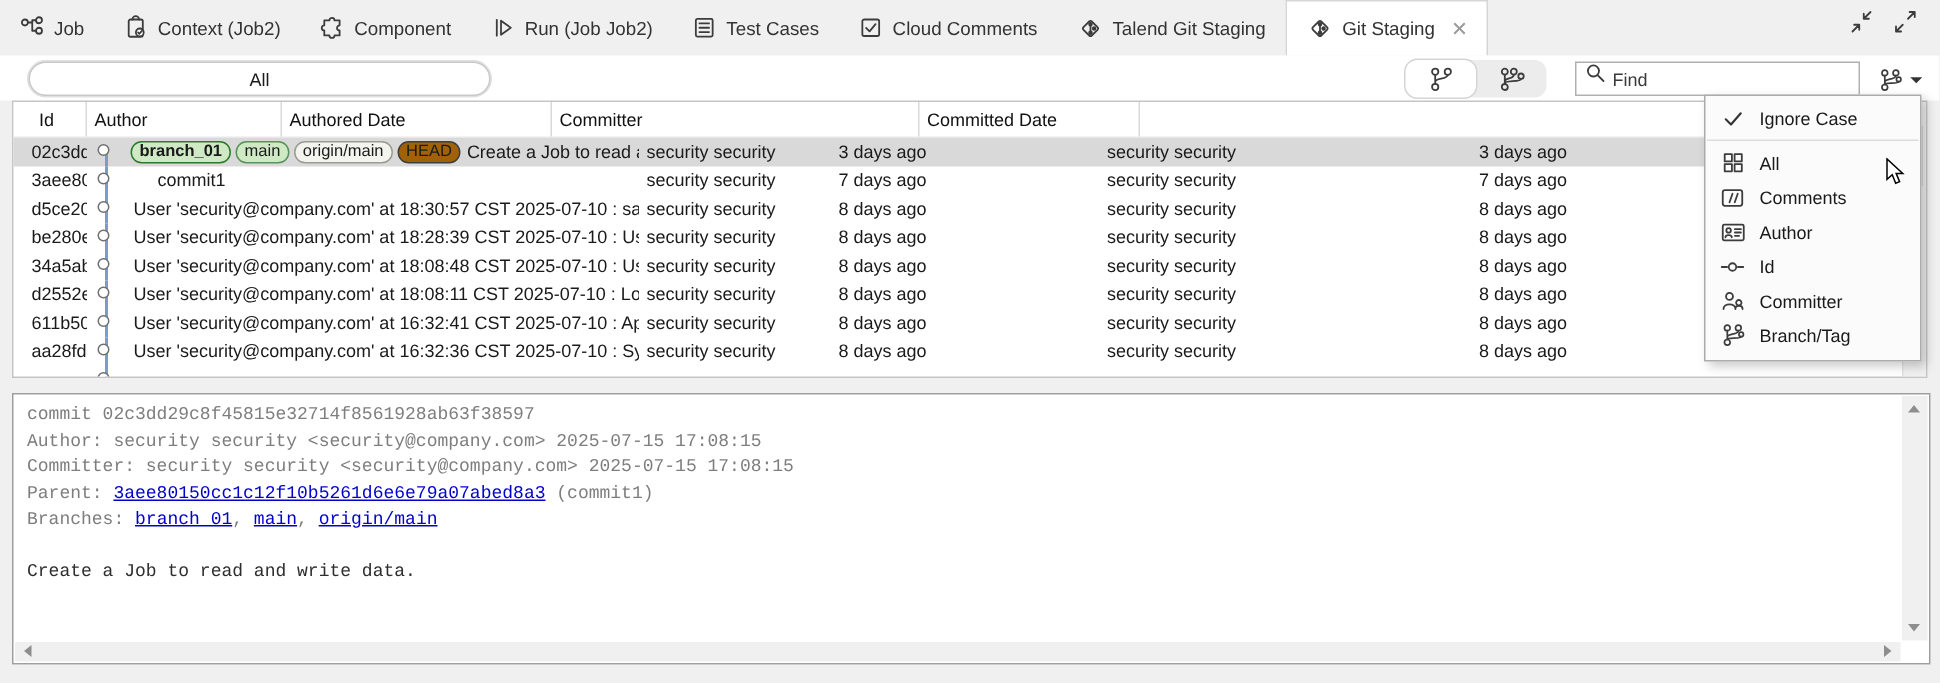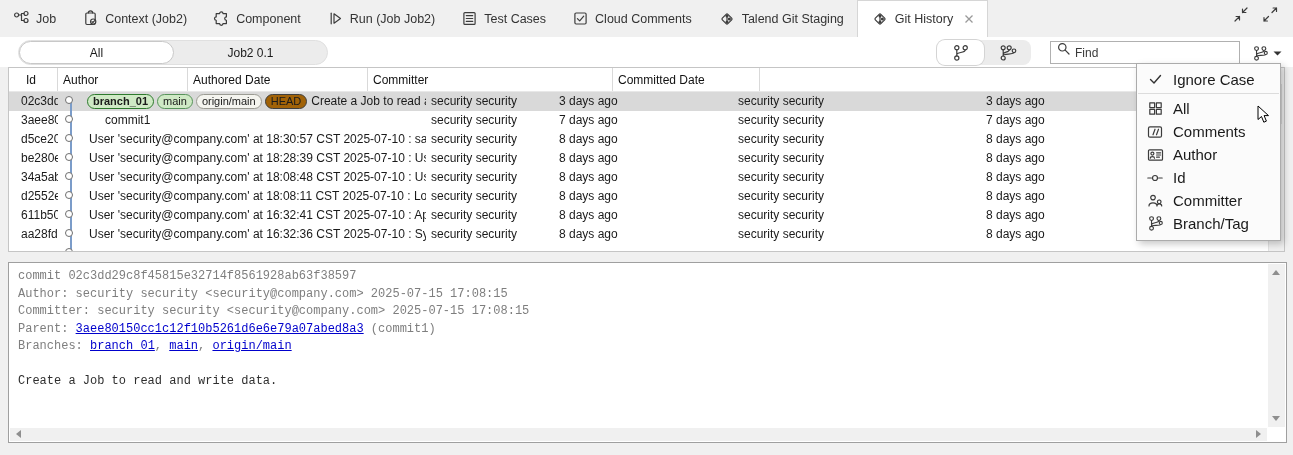--- a/index.html
+++ b/index.html
@@ -67,21 +67,21 @@
   .tri-up { width:0; height:0; border-left:4px solid transparent; border-right:4px solid transparent; border-bottom:5px solid #8e8e8e; position:absolute; top:6px; left:4px; }
   .tri-down { width:0; height:0; border-left:4px solid transparent; border-right:4px solid transparent; border-top:5px solid #8e8e8e; position:absolute; bottom:6px; left:4px; }
   .tri-left { width:0; height:0; border-top:4px solid transparent; border-bottom:4px solid transparent; border-right:5px solid #8e8e8e; position:absolute; left:6px; top:2px; }
   .tri-right { width:0; height:0; border-top:4px solid transparent; border-bottom:4px solid transparent; border-left:5px solid #8e8e8e; position:absolute; right:6px; top:2px; }
 
   
   .menu { position:absolute; left:1136px; top:63px; width:145px; background:#fbfbfb; border:1px solid #ababab; box-shadow:3px 3px 7px rgba(0,0,0,.22); padding:4px 0 5px 0; z-index:10; }
   .mi { height:23px; display:flex; align-items:center; }
   .mi.first { height:22px; }
   .mi .zone { width:36px; display:flex; justify-content:center; align-items:center; flex:none; }
-  .mi .lbl { font-size:15px; color:#1a1a1a; }
+  .mi .lbl { font-size:12px; color:#1a1a1a; }
   .msep { height:1px; background:#dcdcdc; margin:3px 1px; }
 
   .cursor { position:absolute; left:1257px; top:105px; z-index:20; }
 </style>
 </head>
 <body>
 
 <div class="tabbar">
   <div class="tabs" id="tabs">
       <div class="tab">
@@ -156,21 +156,21 @@
       <div class="tab active">
         <span>
           <svg width="18" height="18" viewBox="0 0 18 18" fill="none" stroke="#3c3c3c" stroke-width="1.2" stroke-linecap="round" stroke-linejoin="round">
             <rect x="5.1" y="5.1" width="7.8" height="7.8" rx="1.2" transform="rotate(45 9 9)"></rect>
             <circle cx="9" cy="6.1" r="0.9" fill="#3c3c3c"></circle>
             <circle cx="9" cy="11.9" r="0.9" fill="#3c3c3c"></circle>
             <path d="M9 7 V11"></path>
             <circle cx="11.4" cy="9" r="0.9" fill="#3c3c3c"></circle>
           </svg>
         </span>
-        <span>Git History</span>
+        <span>Git Staging</span>
         <span class="close">
           <svg width="10" height="10" viewBox="0 0 10 10">
             <path d="M1.5 1.5 L8.5 8.5 M8.5 1.5 L1.5 8.5" stroke="#9a9a9a" stroke-width="1.3"></path>
           </svg>
         </span>
       </div>
     </div>
   <div class="win-controls" id="win-controls">
       <span>
         <svg width="17" height="15" viewBox="0 0 17 15" fill="none" stroke="#3c3c3c" stroke-width="1.2" stroke-linecap="round" stroke-linejoin="round">
@@ -181,21 +181,20 @@
         <svg width="17" height="15" viewBox="0 0 17 15" fill="none" stroke="#3c3c3c" stroke-width="1.2" stroke-linecap="round" stroke-linejoin="round">
           <path d="M10 5.5 L14.5 1 M14.5 1 h-3.4 M14.5 1 v3.4 M6.5 9.5 L2 14 M2 14 h3.4 M2 14 v-3.4"></path>
         </svg>
       </span>
     </div>
 </div>
 
 <div class="toolbar">
   <div class="scope-toggle" id="scope-toggle">
       <div class="seg sel">All</div>
-      <div class="seg">Job2 0.1</div>
     </div>
   <div class="graph-toggle" id="graph-toggle">
       <div class="gseg sel">
         <span>
           <svg width="18" height="18" viewBox="0 0 18 18" fill="none" stroke="#3c3c3c" stroke-width="1.2" stroke-linecap="round" stroke-linejoin="round">
             <circle cx="4.8" cy="14" r="2.1"></circle>
             <circle cx="4.8" cy="3.8" r="2.1"></circle>
             <circle cx="13.2" cy="3.8" r="2.1"></circle>
             <path d="M4.8 5.9 V11.9 M13.2 5.9 C13.2 9.2 4.8 7.8 4.8 10.6"></path>
           </svg>

